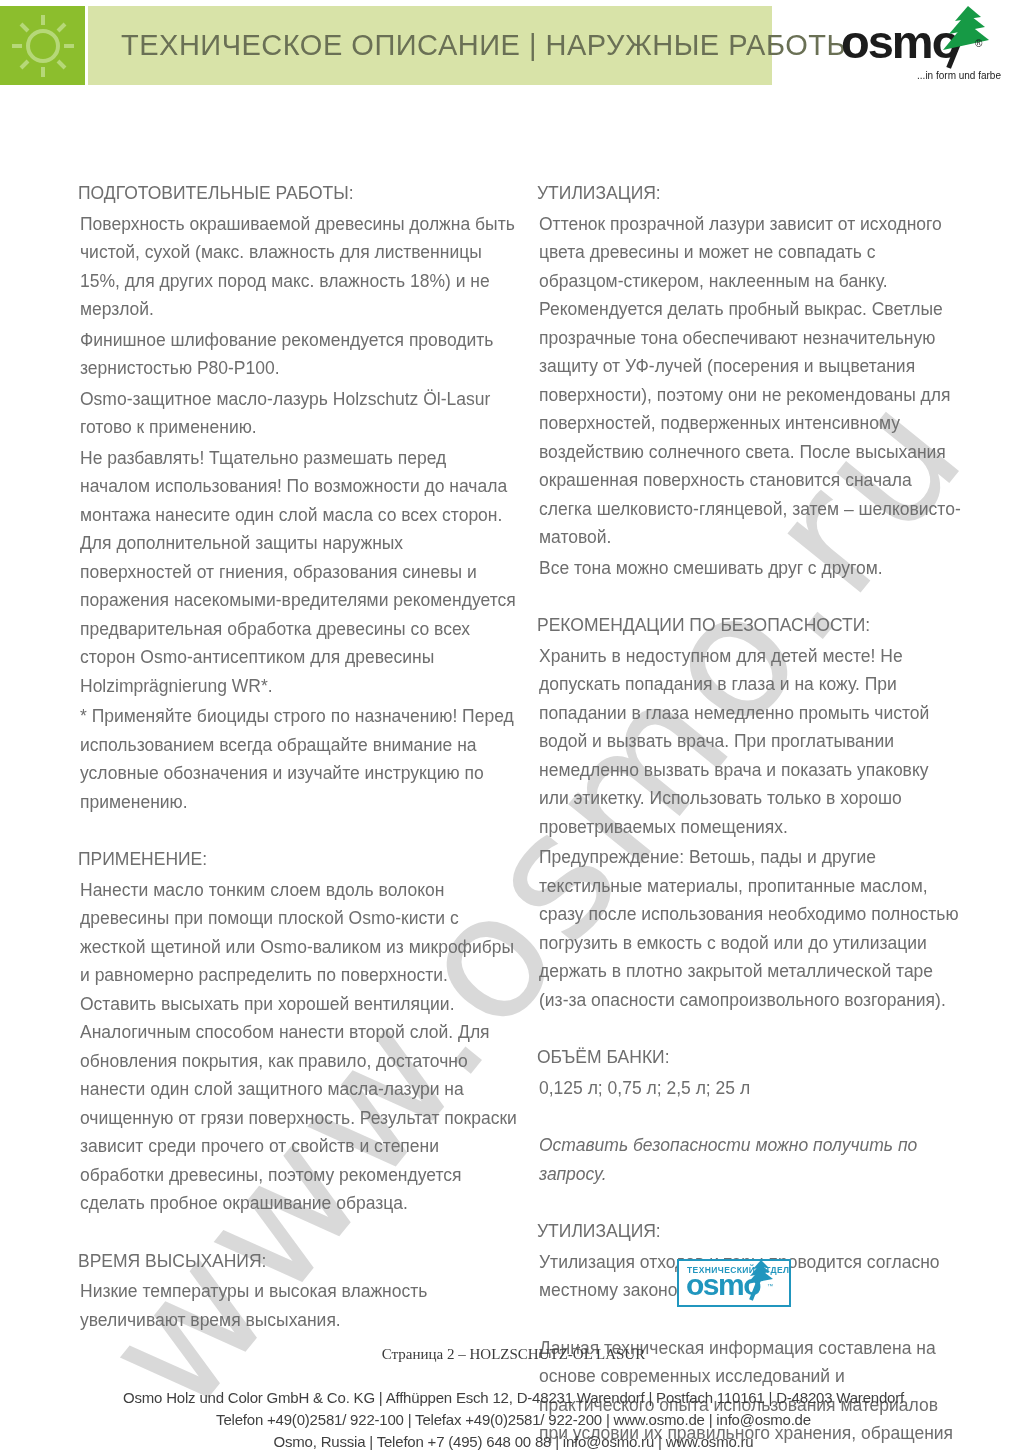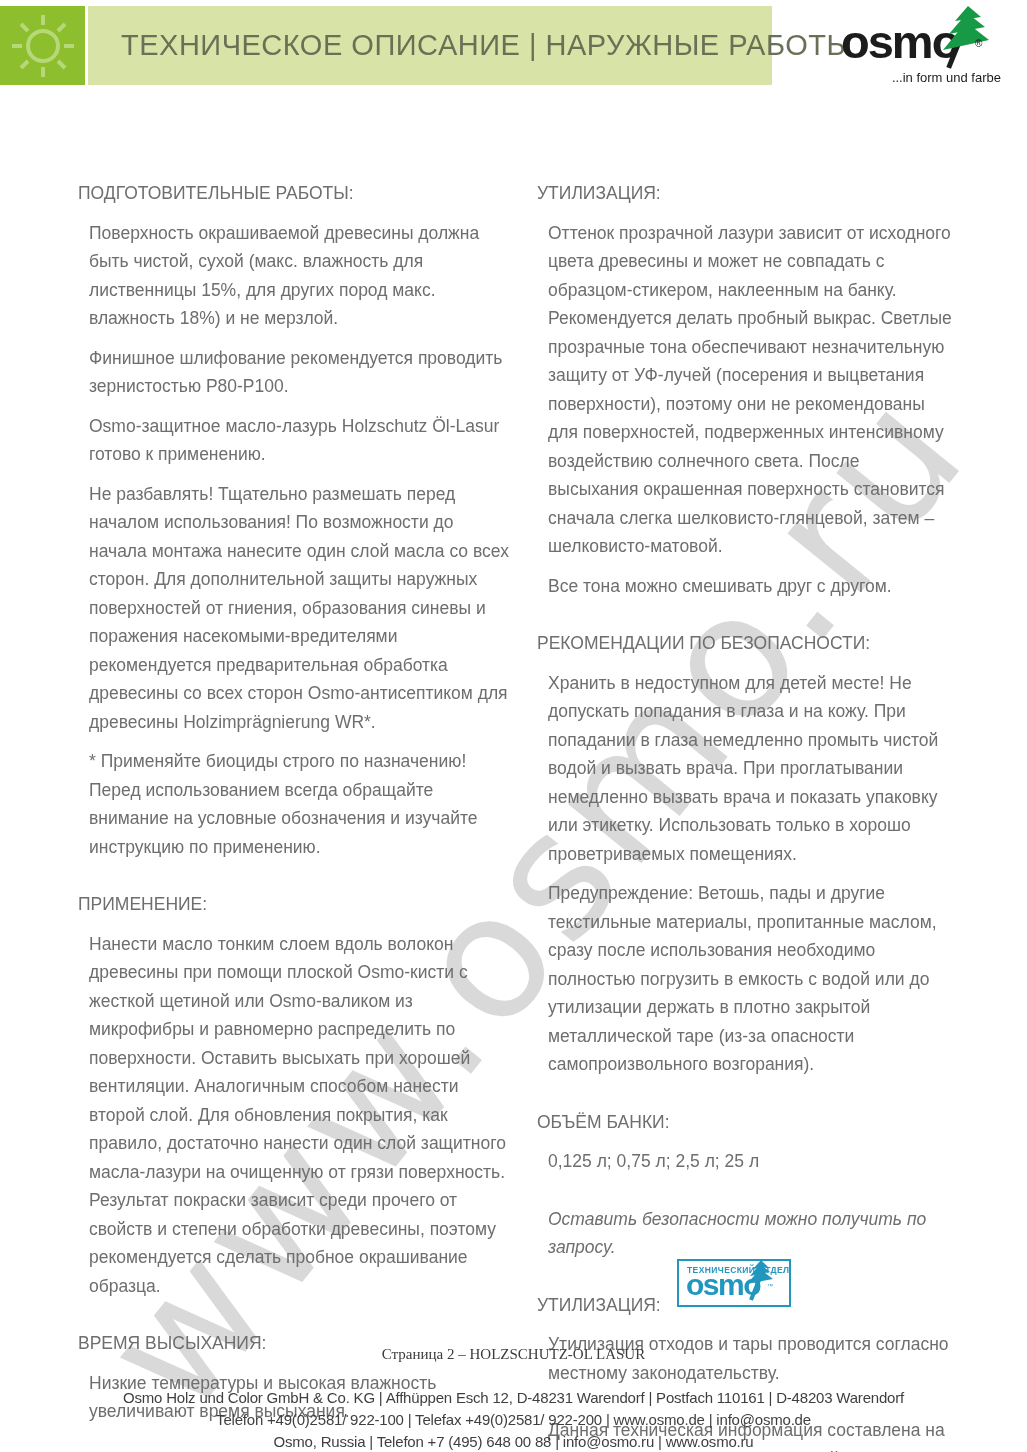--- a/index.html
+++ b/index.html
@@ -37,21 +37,21 @@
     background:#1c1c1c;transform:rotate(22deg);
   }
   .logo .reg{
     position:absolute;left:134px;top:28px;font-size:10px;color:#1c1c1c;
   }
   .logo .tree{
     position:absolute;left:96px;top:-4px;
   }
   .logo .tagline{
     position:absolute;right:0;top:60px;
-    font-size:13px;color:#1c1c1c;white-space:nowrap;
+    font-size:10px;color:#1c1c1c;white-space:nowrap;
   }
   
   .watermark{
     position:absolute;left:535px;top:900px;
     transform:translate(-50%,-50%) rotate(-51deg);
     font-family:"DejaVu Sans", sans-serif;
     font-size:172px;letter-spacing:8px;
     color:#8a8a8a;opacity:0.32;
     white-space:nowrap;z-index:1;pointer-events:none;
   }
@@ -59,21 +59,21 @@
   .col{
     position:absolute;top:179px;z-index:2;
     font-size:17.5px;line-height:28.5px;color:#6e6e6e;
   }
   .col-left{left:78px;width:442px;}
   .col-right{left:537px;width:428px;}
   .section{margin-top:29px;}
   .section:first-child{margin-top:0;}
   .section.no-gap{margin-top:0;}
   .section .heading{text-transform:none;}
-  .section p{margin:11px;}
+  .section p{margin:2px;}
   .section.italic p{font-style:italic;}
   
   .badge{
     position:absolute;left:677px;top:1259px;width:110px;height:44px;
     border:2px solid #2196be;background:#ffffff;z-index:2;
   }
   .badge .blabel{
     position:absolute;left:8px;top:4px;
     font-size:8.5px;font-weight:bold;color:#2196be;letter-spacing:0.4px;white-space:nowrap;
   }

